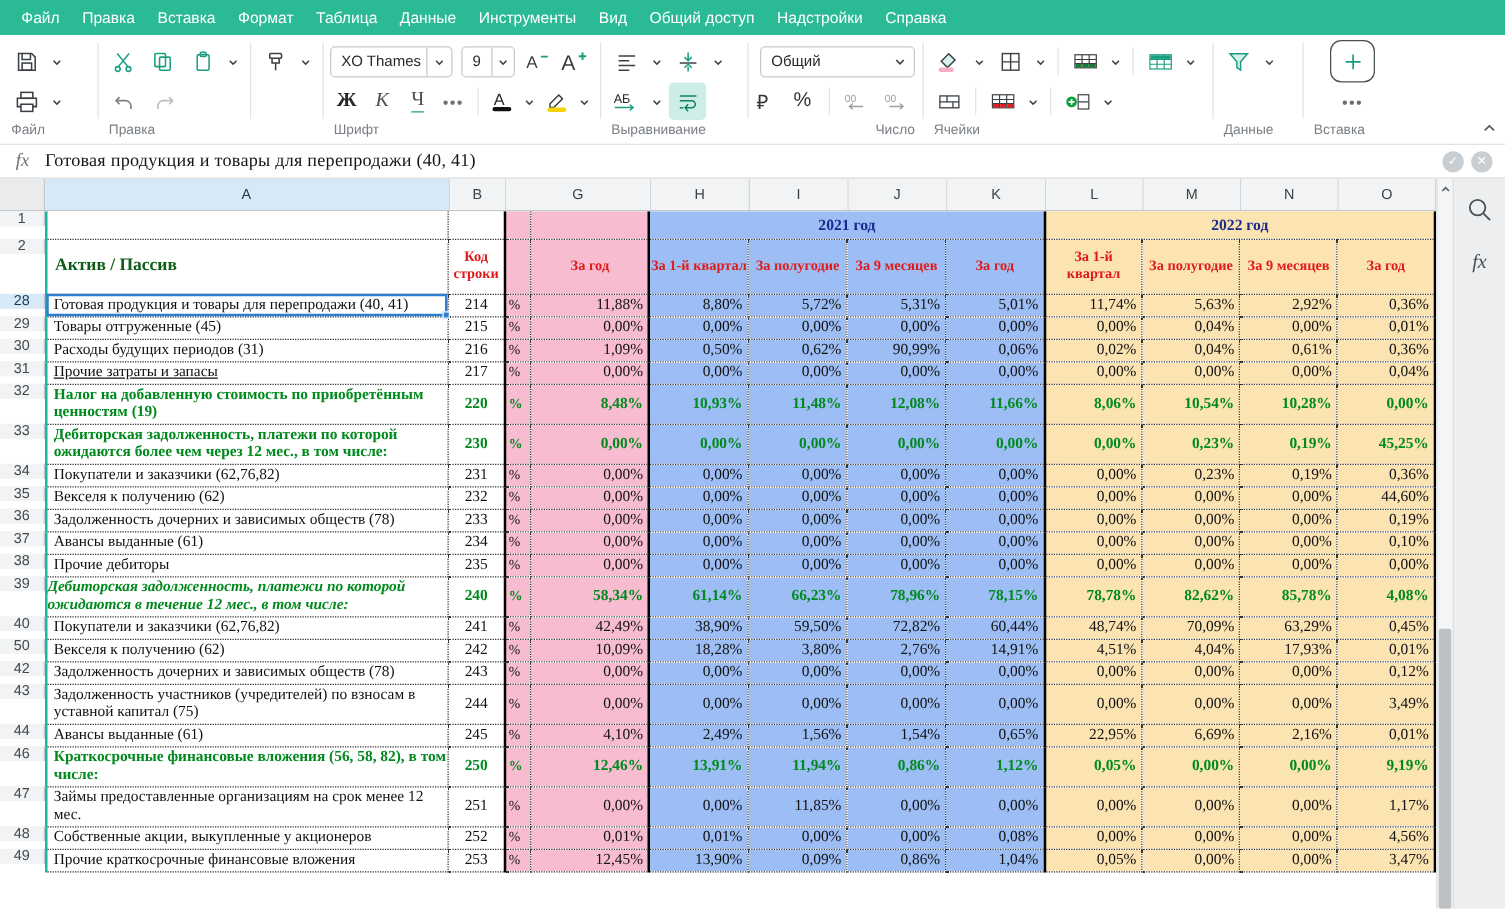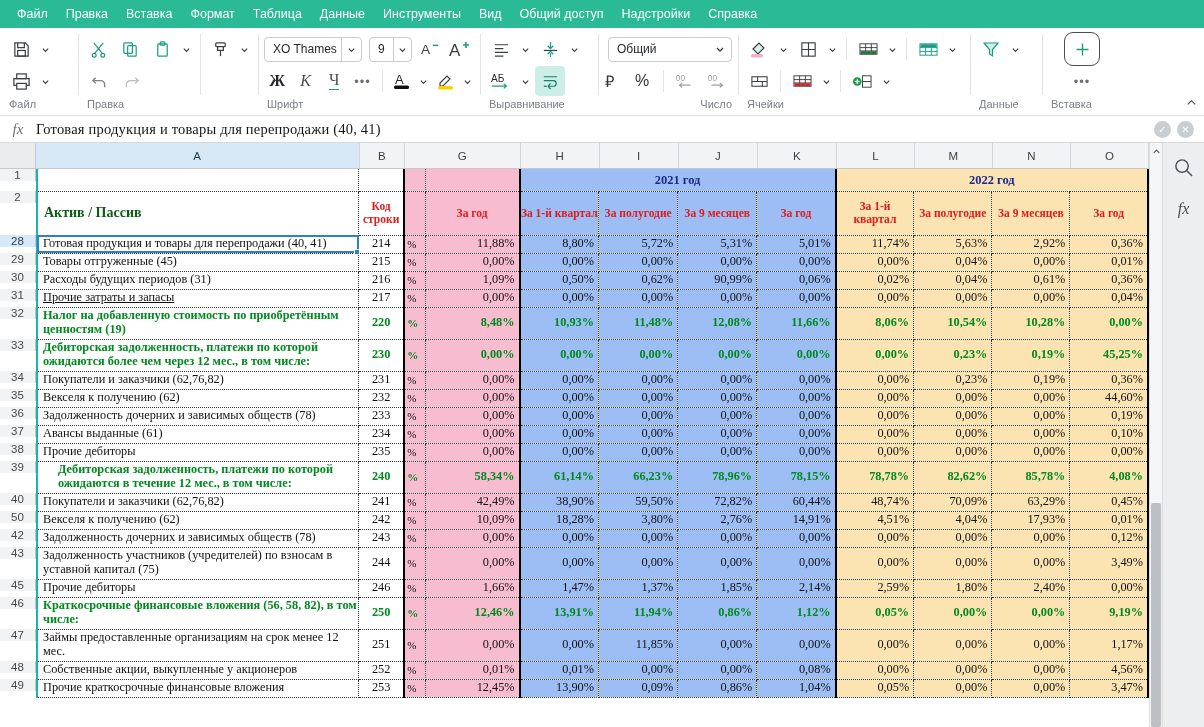--- a/index.html
+++ b/index.html
@@ -833,21 +833,21 @@
               <td class="cell num bg-blue">0,00%</td>
               <td class="cell num bg-blue">0,00%</td>
               <td class="cell num bg-blue bd-r-thick">0,00%</td>
               <td class="cell num bg-cream">0,00%</td>
               <td class="cell num bg-cream">0,00%</td>
               <td class="cell num bg-cream">0,00%</td>
               <td class="cell num bg-cream bd-r-thick">0,00%</td>
             </tr>
             <tr style="height: 32px;">
               <td class="rowhead">39</td>
-              <td class="cell bd-l-thick bg-white green" style="padding-left:20px;">Дебиторская  задолженность,  платежи  по  которой  ожидаются  в  течение  12  мес.,  в  том  числе:</td>
+              <td class="cell bd-l-thick bg-white green" style="padding-left:0;font-style:italic;">Дебиторская  задолженность,  платежи  по  которой  ожидаются  в  течение  12  мес.,  в  том  числе:</td>
               <td class="cell ctr bd-r-thick bg-white green">240</td>
               <td class="cell bg-pink green" style="font-size:11px;padding-left:2px;">%</td>
               <td class="cell num bg-pink green bd-r-thick">58,34%</td>
               <td class="cell num bg-blue green">61,14%</td>
               <td class="cell num bg-blue green">66,23%</td>
               <td class="cell num bg-blue green">78,96%</td>
               <td class="cell num bg-blue green bd-r-thick">78,15%</td>
               <td class="cell num bg-cream green">78,78%</td>
               <td class="cell num bg-cream green">82,62%</td>
               <td class="cell num bg-cream green">85,78%</td>
@@ -907,33 +907,33 @@
               <td class="cell num bg-blue">0,00%</td>
               <td class="cell num bg-blue">0,00%</td>
               <td class="cell num bg-blue">0,00%</td>
               <td class="cell num bg-blue bd-r-thick">0,00%</td>
               <td class="cell num bg-cream">0,00%</td>
               <td class="cell num bg-cream">0,00%</td>
               <td class="cell num bg-cream">0,00%</td>
               <td class="cell num bg-cream bd-r-thick">3,49%</td>
             </tr>
             <tr style="height: 18px;">
-              <td class="rowhead">45</td>
-              <td class="cell bd-l-thick bg-white" style="padding-left:5px;">Прочие  дебиторы</td>
-              <td class="cell ctr bd-r-thick bg-white">246</td>
-              <td class="cell bg-pink" style="font-size:11px;padding-left:2px;">%</td>
-              <td class="cell num bg-pink bd-r-thick">1,66%</td>
-              <td class="cell num bg-blue">1,47%</td>
-              <td class="cell num bg-blue">1,37%</td>
-              <td class="cell num bg-blue">1,85%</td>
-              <td class="cell num bg-blue bd-r-thick">2,14%</td>
-              <td class="cell num bg-cream">2,59%</td>
-              <td class="cell num bg-cream">1,80%</td>
-              <td class="cell num bg-cream">2,40%</td>
-              <td class="cell num bg-cream bd-r-thick">0,00%</td>
+              <td class="rowhead">44</td>
+              <td class="cell bd-l-thick bg-white" style="padding-left:5px;">Авансы  выданные (61)</td>
+              <td class="cell ctr bd-r-thick bg-white">245</td>
+              <td class="cell bg-pink" style="font-size:11px;padding-left:2px;">%</td>
+              <td class="cell num bg-pink bd-r-thick">4,10%</td>
+              <td class="cell num bg-blue">2,49%</td>
+              <td class="cell num bg-blue">1,56%</td>
+              <td class="cell num bg-blue">1,54%</td>
+              <td class="cell num bg-blue bd-r-thick">0,65%</td>
+              <td class="cell num bg-cream">22,95%</td>
+              <td class="cell num bg-cream">6,69%</td>
+              <td class="cell num bg-cream">2,16%</td>
+              <td class="cell num bg-cream bd-r-thick">0,01%</td>
             </tr>
             <tr style="height: 32px;">
               <td class="rowhead">46</td>
               <td class="cell bd-l-thick bg-white green" style="padding-left:5px;">Краткосрочные  финансовые  вложения (56, 58, 82), в  том  числе:</td>
               <td class="cell ctr bd-r-thick bg-white green">250</td>
               <td class="cell bg-pink green" style="font-size:11px;padding-left:2px;">%</td>
               <td class="cell num bg-pink green bd-r-thick">12,46%</td>
               <td class="cell num bg-blue green">13,91%</td>
               <td class="cell num bg-blue green">11,94%</td>
               <td class="cell num bg-blue green">0,86%</td>

